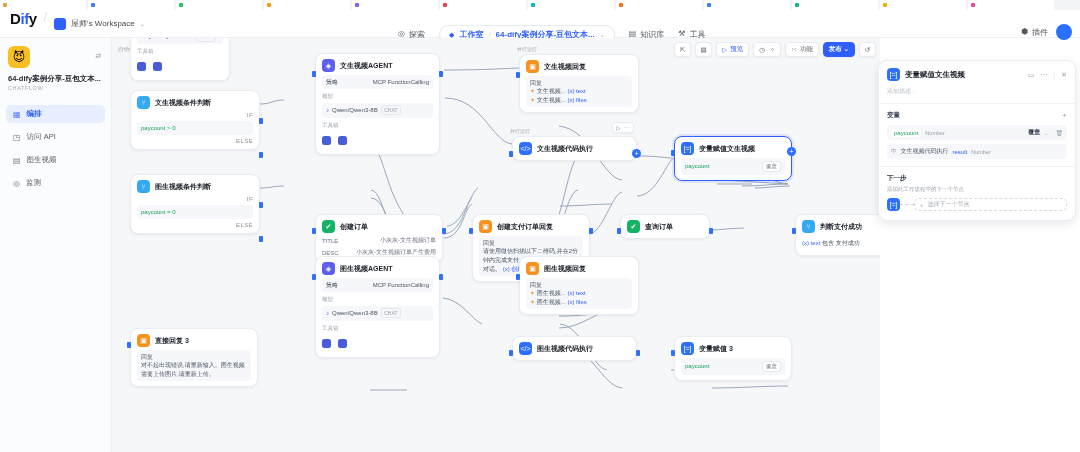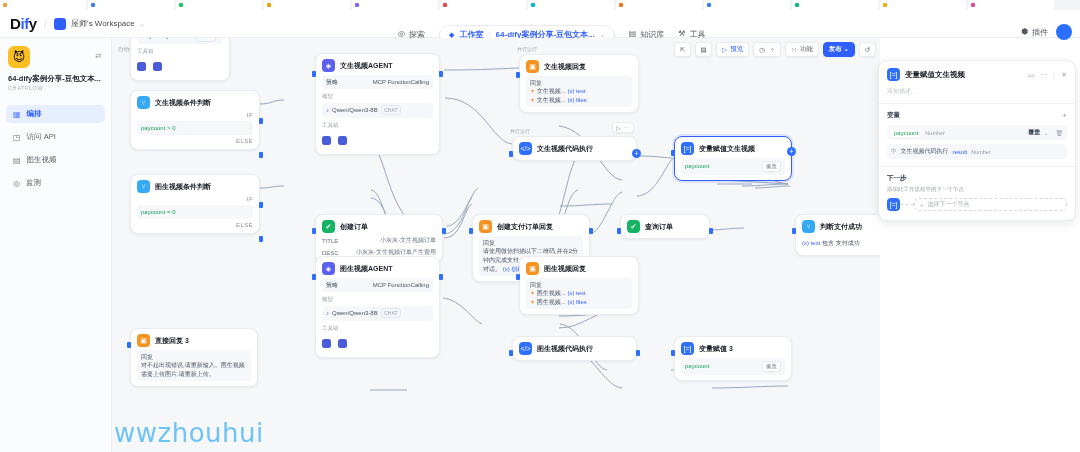--- a/index.html
+++ b/index.html
@@ -11,21 +11,21 @@
   #app { position: relative; width: 1080px; height: 452px; }
 
   
   .tabstrip { position: absolute; left:0; top:0; width:1080px; height:10px; background:#f1f3f5; overflow:hidden; }
   .tabchip { position:absolute; top:0; height:10px; border-radius:3px 3px 0 0; background:#fff;
              display:flex; align-items:center; gap:2px; padding:0 3px; font-size:4px; color:#555; white-space:nowrap; overflow:hidden;}
   .tabdot { width:4px; height:4px; border-radius:1px; flex:0 0 auto; }
 
   
   .header { position:absolute; left:0; top:10px; width:1080px; height:28px; background:#fff;
-            border-bottom:1px solid #eceff3; display:flex; align-items:center; }
+            border-bottom:1px solid #eceff3; display:flex; }
   .logo { margin-left:10px; font-size:15px; font-weight:bold; letter-spacing:-.4px; color:#111; }
   .logo .d1 { color:#111; } .logo .i2 { color:#2f5fff; }
   .hdiv { margin:0 7px; color:#dfe3e8; font-size:12px; }
   .wsbox { display:flex; align-items:center; gap:5px; font-size:8px; color:#45494f; }
   .wsicon { width:12px; height:12px; border-radius:3px; background:#2f5fff; }
   .caret { font-size:6px; color:#9aa0a8; }
 
   .navcenter { position:absolute; left:398px; top:14px; display:flex; align-items:center; gap:14px; height:20px; }
   .navitem { display:flex; align-items:center; gap:4px; font-size:8px; color:#55595f; }
   .navpill { display:flex; align-items:center; gap:5px; background:#fff; border:1px solid #e8ebef;
@@ -536,21 +536,20 @@
         <span>功能</span>
       </div>
       <div class="tbtn primary">
         <span>发布 ⌄</span>
       </div>
       <div class="tbtn" style="width:17px;justify-content:center;">
           <span>↺</span>
         </div>
     </div>
 
-    <div class="watermark">wwzhouhui</div>
   </div>
 
   <div class="rpanel">
     <div class="rhead">
       <span class="nico ic-blue">[=]</span>
       <span class="rtitle">变量赋值文生视频</span>
       <span class="rtools">
         <span>▭</span>
         <span>···</span>
         <span style="color:#e4e7ec">|</span>

